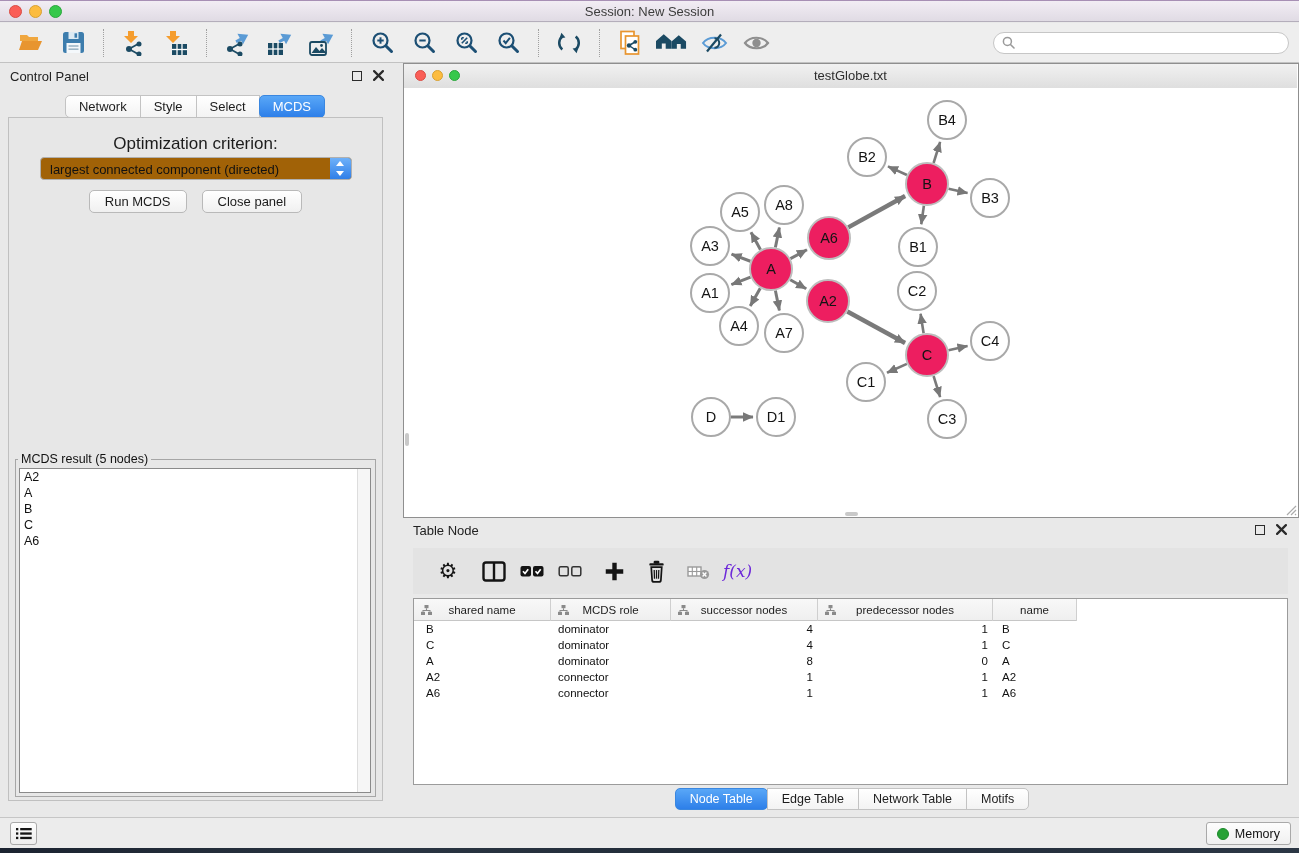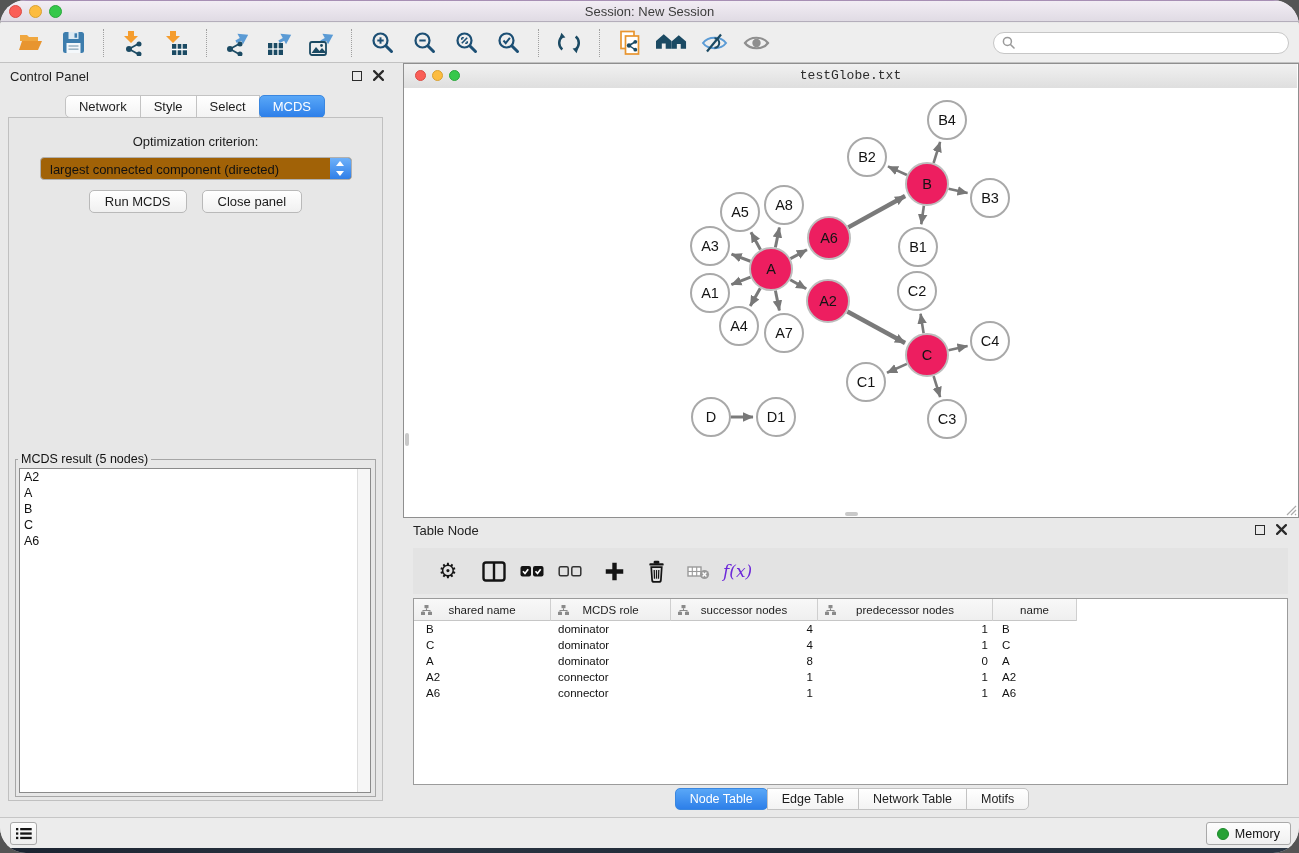--- a/index.html
+++ b/index.html
@@ -1,19 +1,19 @@
 <!DOCTYPE html>
 <html><head>
 <meta charset="utf-8">
 <style>
   * { margin:0; padding:0; box-sizing:border-box; }
   html,body { background:#555; }
   #app {
     position:relative; width:1299px; height:853px; overflow:hidden;
-    background:#e9e9e9; font-family:"Liberation Sans", sans-serif; color:#1c1c1c;border-radius:26px;
+    background:#e9e9e9; font-family:"Liberation Sans", sans-serif; color:#1c1c1c;
   }
   
   .titlebar {
     position:absolute; left:0; top:0; width:1299px; height:22px;
     background:linear-gradient(#f2edf4,#e0dbe4);
     border-top:1px solid #a78fb4; border-bottom:1px solid #b4aebb;
   }
   .titlebar .title { position:absolute; left:0; right:0; top:3px; text-align:center; font-size:13px; color:#3c3c3c; }
   .lights { position:absolute; left:9px; top:4px; display:flex; gap:7px; }
   .light { width:13px; height:13px; border-radius:50%; }
@@ -40,21 +40,21 @@
   .panel-icons { position:absolute; right:12px; top:6px; display:flex; gap:11px; align-items:center; }
   .float-ico { width:10px; height:10px; border:1.6px solid #2b2b2b; display:inline-block; }
   .cp-tabs { position:absolute; left:0; right:6px; top:31px; display:flex; justify-content:center; }
   .seg { font-size:13px; padding:3px 13px; background:linear-gradient(#ffffff,#f3f3f3);
          border:1px solid #c3c3c3; margin-left:-1px; color:#1c1c1c; }
   .seg:first-child { border-radius:5px 0 0 5px; margin-left:0; }
   .seg:last-child { border-radius:0 5px 5px 0; }
   .seg.selected { background:linear-gradient(#59a7f7,#2d7fe9); color:#fff; border:1px solid #3a87e0; border-radius:5px; }
   .cp-box { position:absolute; left:8px; top:53px; width:375px; height:684px;
             background:#e7e7e7; border:1px solid #c0c0c0; }
-  .crit-label { position:absolute; left:0; right:0; top:16px; text-align:center; font-size:13px; }
+  .crit-label { position:absolute; left:0; right:0; top:16px; text-align:center; font-size:17px; }
   .dropdown { position:absolute; left:31px; top:39px; width:312px; height:23px; background:#a16207;
               border:1px solid #b0b0b0; border-radius:4px; }
   .dropdown .dd-text { position:absolute; left:9px; top:4px; font-size:13px; color:#111; white-space:nowrap; }
   .dd-cap { position:absolute; right:0px; top:0px; width:21px; height:21px; border-radius:0 3px 3px 0;
             background:linear-gradient(#6fb1f9,#2f7fe8); }
   .dd-cap .up, .dd-cap .down { position:absolute; left:6px; width:0; height:0; border-left:4.5px solid transparent; border-right:4.5px solid transparent; }
   .dd-cap .up   { top:3px;  border-bottom:5px solid #fff; }
   .dd-cap .down { bottom:3px; border-top:5px solid #fff; }
   .btn-row { position:absolute; left:0; right:0; top:72px; display:flex; justify-content:center; gap:15px; }
   .mac-btn { font-size:13px; padding:3px 15px; background:linear-gradient(#ffffff,#f0f0f0);
@@ -63,21 +63,21 @@
              border:1px solid #a6a6a6; }
   fieldset.mcds-result legend { font-size:12.5px; padding:0 3px; margin-left:2px; color:#111; }
   .result-list { position:absolute; left:3px; right:4px; top:2px; bottom:3px; background:#fff;
                  border:1px solid #8a8a8a; }
   .result-item { font-size:12.5px; line-height:16px; padding-left:4px; color:#111; }
   .result-scroll { position:absolute; right:0; top:0; bottom:0; width:13px; background:#f6f6f6; border-left:1px solid #ddd; }
   
   .net-window { position:absolute; left:403px; top:63px; width:896px; height:455px;
                 border:1px solid #8f8f8f; background:#fff; }
   .net-titlebar { position:absolute; left:0; top:0; right:1px; height:36px;
-                  background:linear-gradient(#f1f1f1,#d6d6d6); border-bottom:1px solid #a8a8a8;font-family:Liberation Mono, monospace; }
+                  background:linear-gradient(#f1f1f1,#d6d6d6); border-bottom:1px solid #a8a8a8; }
   .net-titlebar .title { position:absolute; left:0; right:0; top:4px; text-align:center; font-size:13px; color:#2d2d2d; }
   .net-lights { position:absolute; left:11px; top:6px; display:flex; gap:6px; }
   .net-lights .light { width:11px; height:11px; }
   .net-canvas { position:absolute; left:0; top:24px; right:0; bottom:0; background:#fff; overflow:hidden; }
   .vthumb { position:absolute; left:1px; top:345px; width:4px; height:13px; background:#c9c9c9; border-radius:2px; }
   .hthumb { position:absolute; left:441px; bottom:1px; width:13px; height:4px; background:#c9c9c9; border-radius:2px; }
   .grip { position:absolute; right:1px; bottom:1px; }
   
   .table-panel { position:absolute; left:403px; top:518px; width:896px; height:299px; }
   .tp-toolbar { position:absolute; left:10px; right:11px; top:30px; height:46px; background:#e3e3e3;

